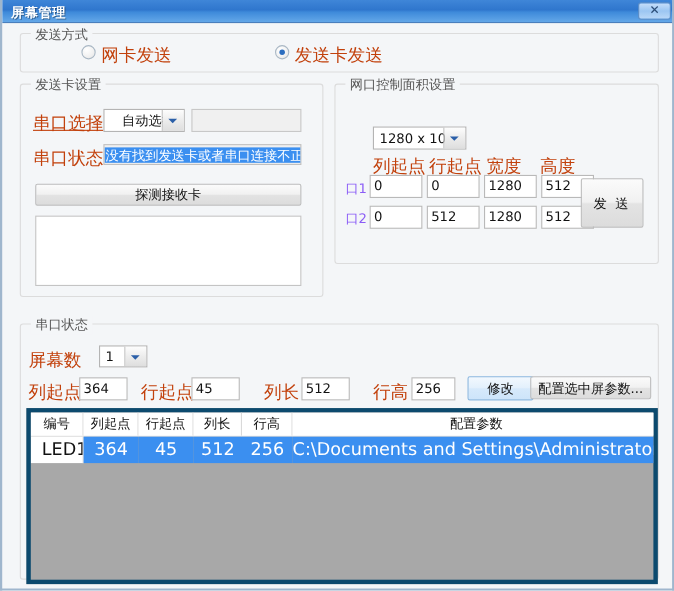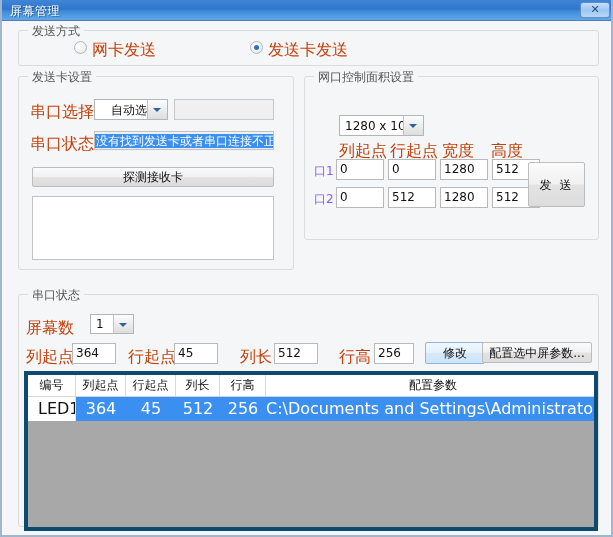--- a/index.html
+++ b/index.html
@@ -30,21 +30,21 @@
     left: 0; top: 0;
     width: 613px; height: 21px;
     background: linear-gradient(to bottom, #3f86d8 0%, #2f76cd 45%, #3e8ada 55%, #63a7e8 100%);
     border-bottom: 1px solid #4a7fbd;
     box-sizing: border-box;
   }
   #title-text {
     position: absolute;
     left: 8px; top: 3px;
     font-size: 12px;
-    font-weight: normal;
+    font-weight: bold;
     color: #ffffff;
     letter-spacing: 0.5px;
     text-shadow: 1px 1px 0 rgba(0,0,0,0.35);
   }
   #close-button {
     position: absolute;
     right: 5px; top: 2px;
     width: 30px; height: 16px;
     background: linear-gradient(to bottom, #c6defa 0%, #9cc6f2 50%, #bad8f8 100%);
     border: 1px solid #5d8fc8;
@@ -277,21 +277,21 @@
   <div class="radio" style="left:72px; top:41px;"></div>
   <div class="lbl" style="left:90px; top:40px;">网卡发送</div>
 
   <div class="radio checked" style="left:248px; top:41px;"></div>
   <div class="lbl" style="left:266px; top:40px;">发送卡发送</div>
 
   <div class="groupbox" style="left:16px; top:76px; width:276px; height:194px;">
     <div class="group-title">发送卡设置</div>
   </div>
 
-  <div class="lbl" style="left:28px; top:102px;">串口选择</div>
+  <div class="lbl" style="left:28px; top:102px;text-decoration:underline;">串口选择</div>
   <div class="combo" style="left:92px; top:99px; width:74px; height:21px;padding-left:16px;">
     <span>自动选择</span>
     <span class="arrowbox"></span>
   </div>
   <div class="textbox readonly-gray" style="left:172px; top:99px; width:100px; height:21px;"></div>
 
   <div class="lbl" style="left:28px; top:134px;">串口状态</div>
   <div class="textbox selected-text" style="left:92px; top:131px; width:180px; height:19px;">
     <span class="sel">没有找到发送卡或者串口连接不正确</span>
   </div>

